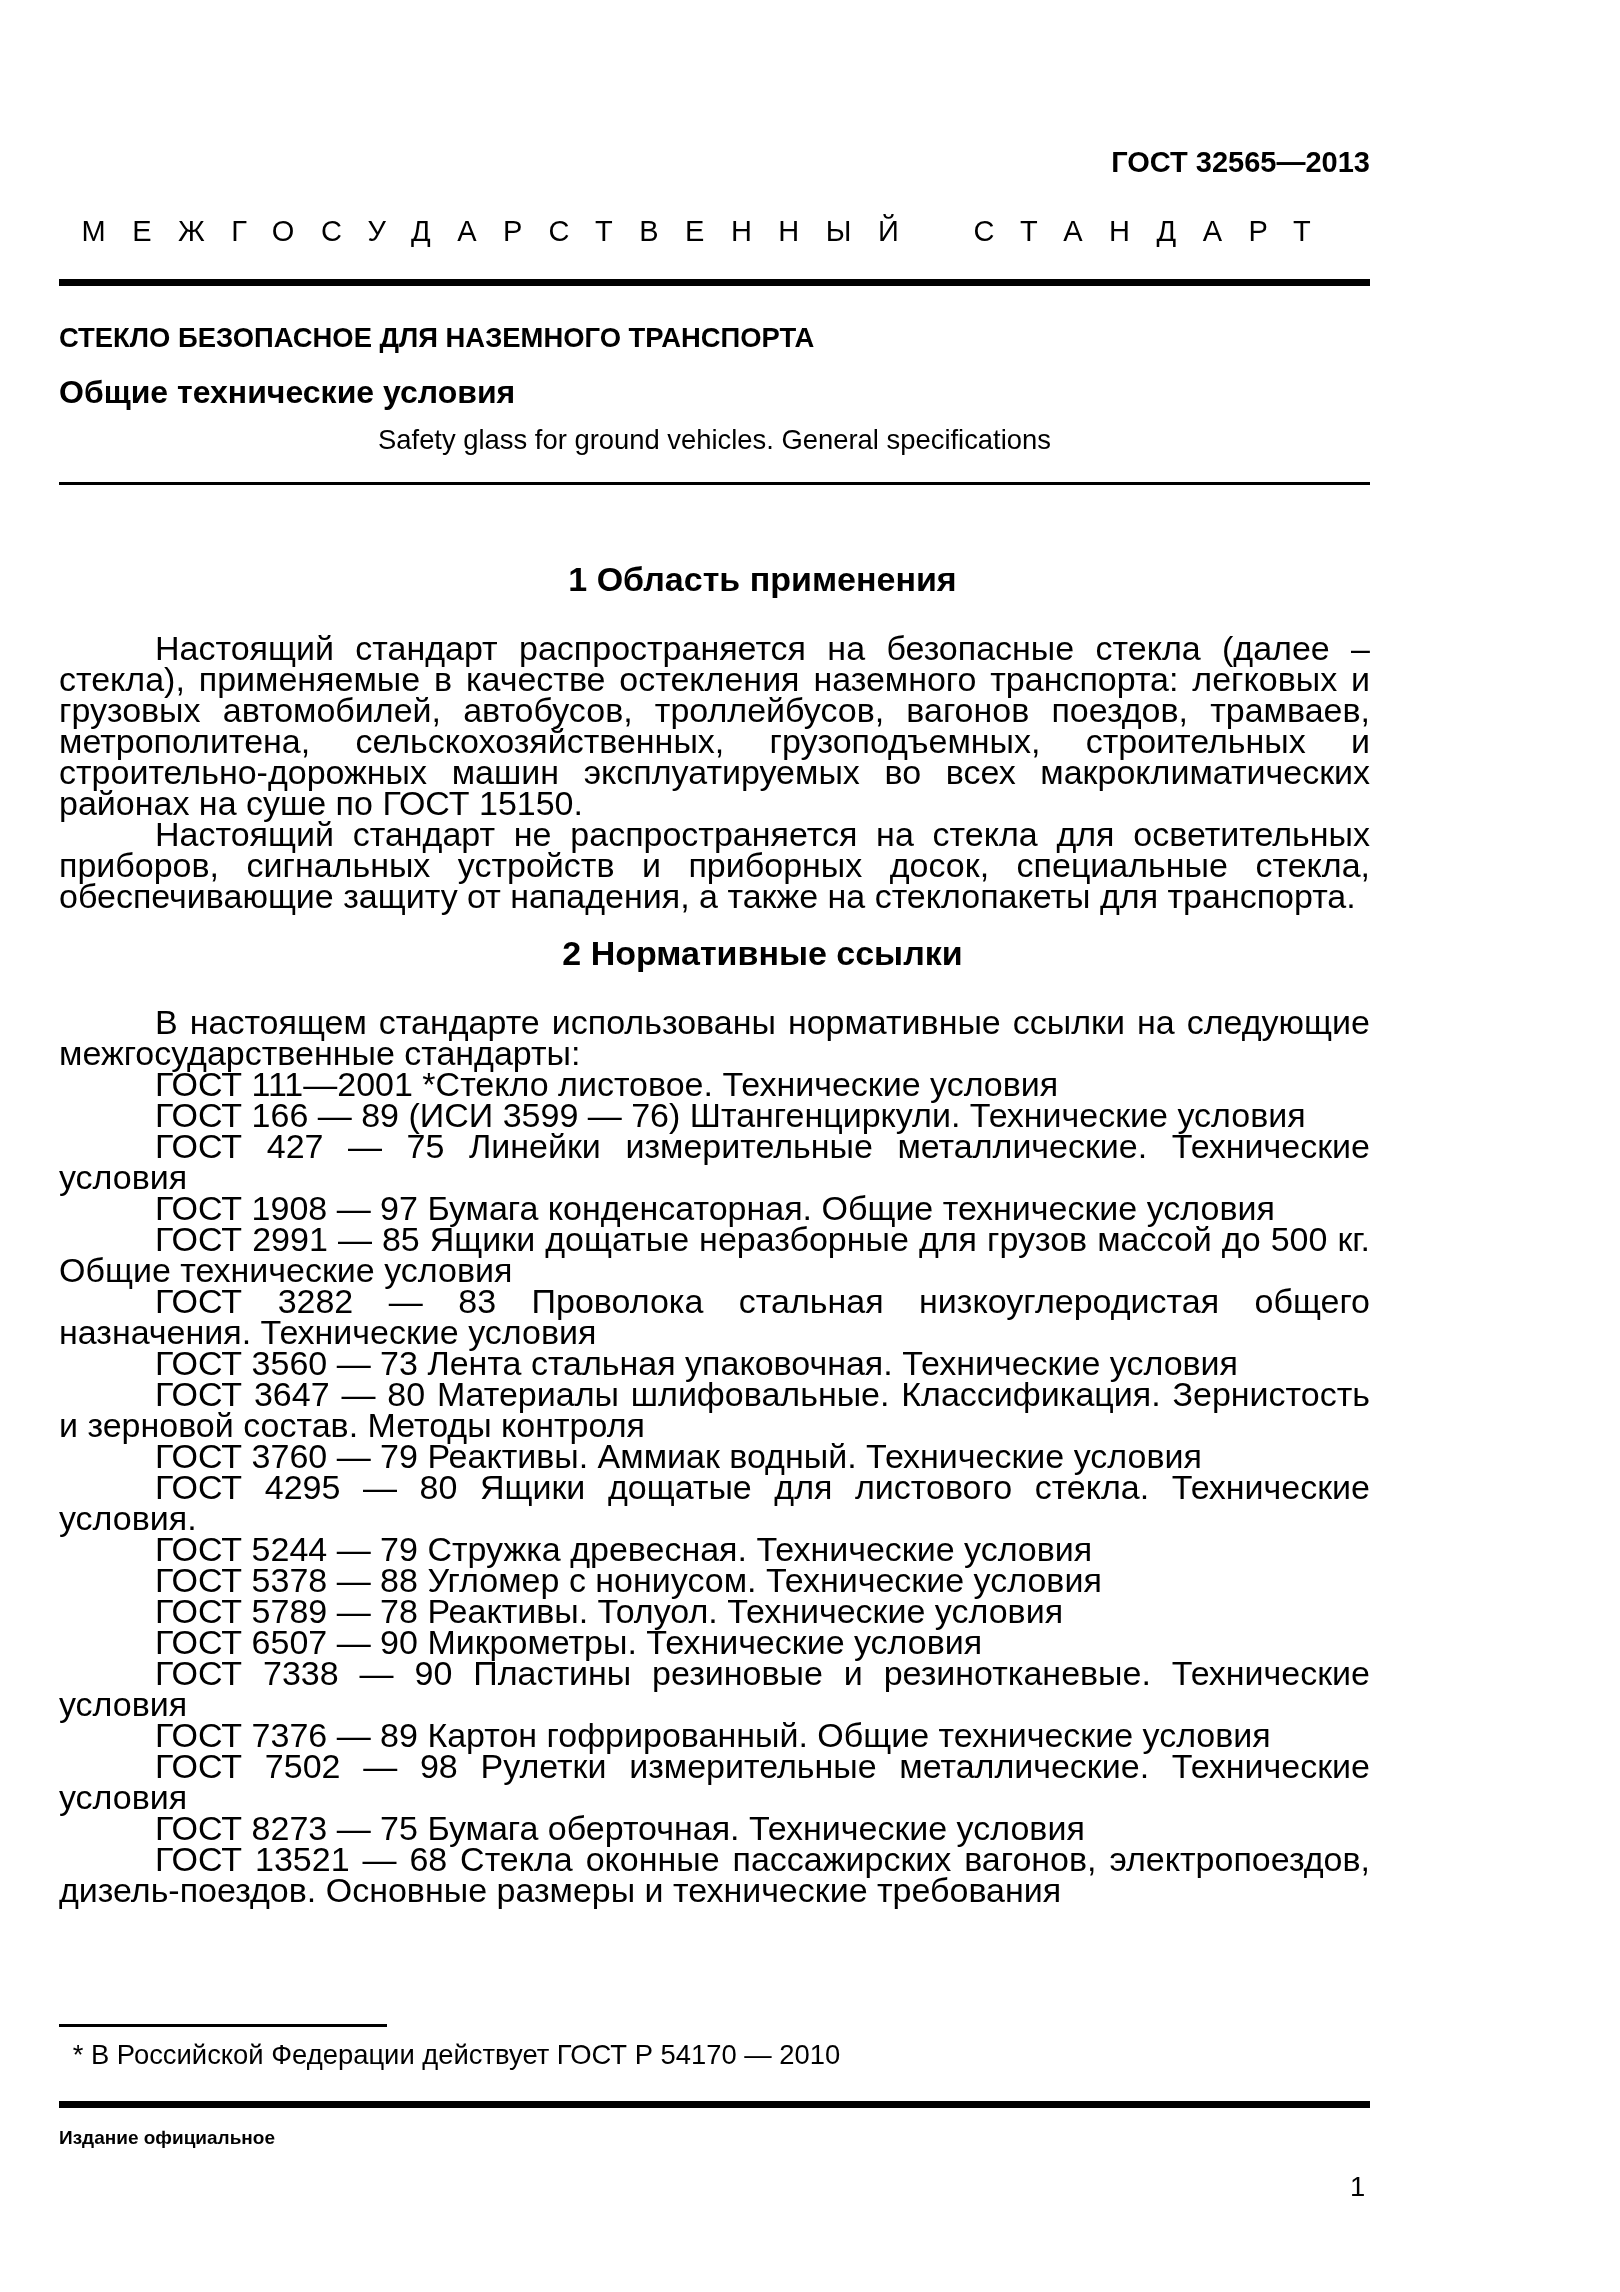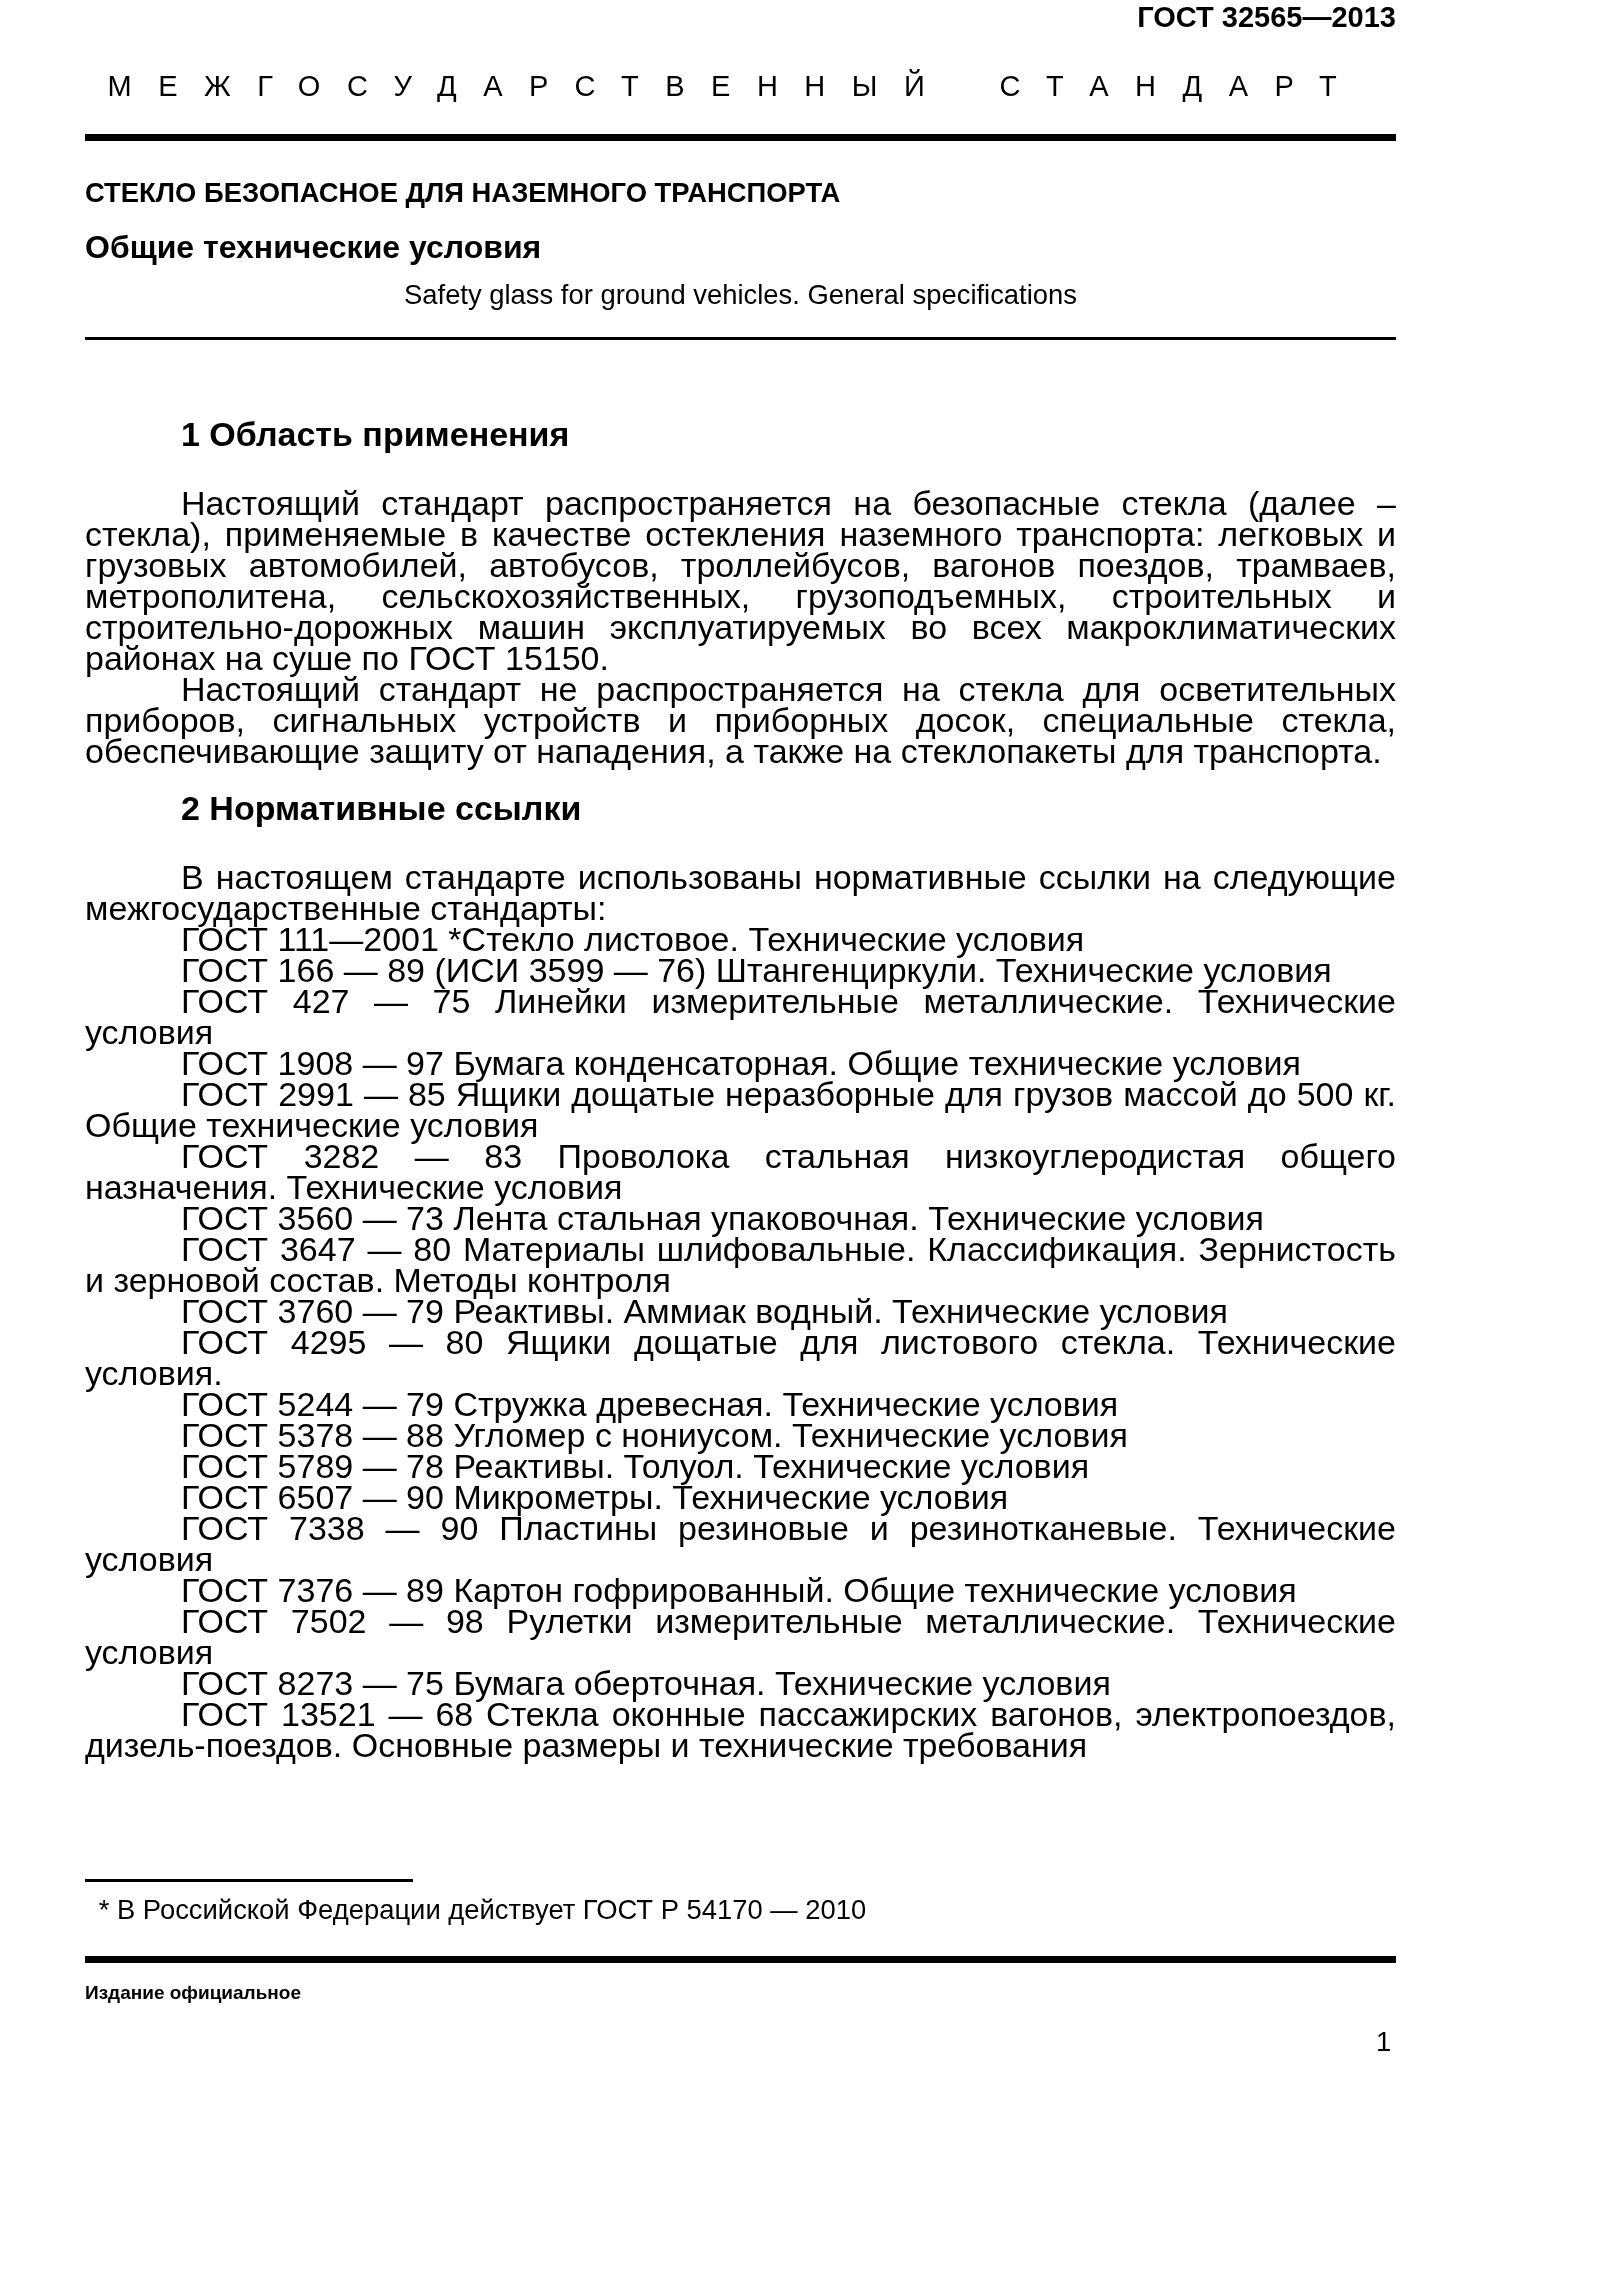--- a/index.html
+++ b/index.html
@@ -7,22 +7,23 @@
   .page {
     position: relative;
     width: 1620px;
     height: 2293px;
     background: #ffffff;
     color: #000000;
     font-family: "Liberation Sans", sans-serif;
     overflow: hidden;
   }
   .content {
-    margin-left: 85px;
+    margin-left: 59px;
     width: 1311px;
+    padding-top: 145px;
   }
   .doc-number {
     text-align: right;
     font-weight: bold;
     font-size: 29px;
     line-height: 35px;
   }
   .standard-type {
     margin-top: 35px;
     margin-left: 22.5px;
@@ -66,20 +67,21 @@
     text-align: right;
     font-weight: bold;
     font-size: 27.4px;
     line-height: 33px;
   }
   .section-heading {
     font-size: 34px;
     font-weight: bold;
     line-height: 41px;
     padding-left: 96px;
+    text-align: center;
   }
   .heading-scope { margin-top: 74px; }
   .heading-refs { margin-top: 21.6px; }
   .body-text p {
     font-size: 34px;
     line-height: 31px;
     text-align: justify;
     text-indent: 96px;
   }
   .first-para { margin-top: 33px; }

